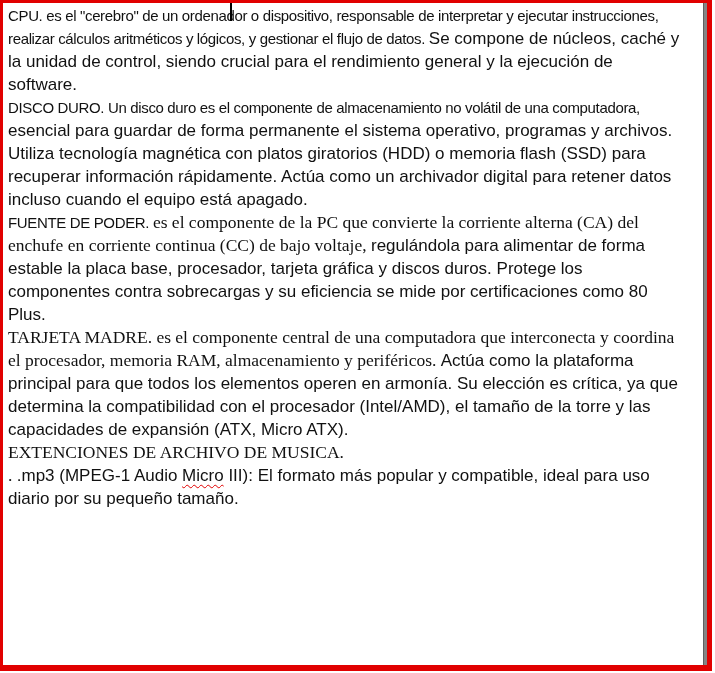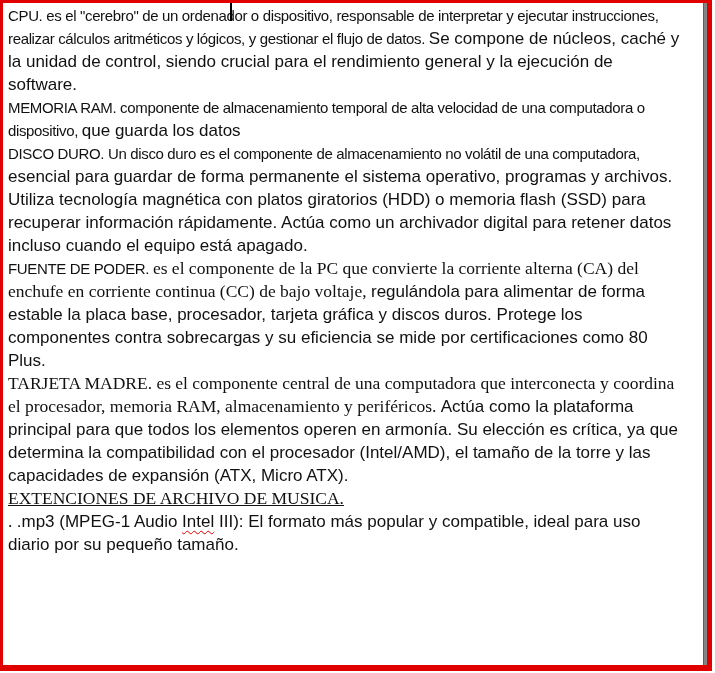--- a/index.html
+++ b/index.html
@@ -16,21 +16,21 @@
     position:absolute;left:703px;top:3px;width:4px;height:662px;
     background:#848484;border-left:1px solid #5f5f5f;box-sizing:border-box;
   }
   .doc-text{position:absolute;left:8px;top:4px;width:678px;line-height:23px;}
   .doc-text p{margin:0;}
   .p-cpu{margin-bottom:25px;}
   .p-ram{margin-bottom:29px;}
   .p-hdd{margin-bottom:20px;}
   .p-psu{margin-bottom:17px;}
   .p-mobo{margin-bottom:10px;}
-  .p-ext{margin-bottom:0;text-decoration:underline;}
+  .p-ext{margin-bottom:0;}
   .p-mp3{margin-bottom:0;}
   .run-cond{font-size:15px;letter-spacing:-0.35px;}
   .run-body{font-size:17px;}
   .run-serif{font-family:"Liberation Serif",serif;font-size:17.5px;}
   .bold{font-weight:normal;}
   .misspelled{text-decoration:underline wavy #e10000 1px;text-underline-offset:3px;}
   .text-caret{
     position:absolute;left:230px;top:3px;width:1.5px;height:18px;background:#000000;
   }
 </style>
@@ -38,42 +38,39 @@
 <body>
 
 <div class="doc-canvas">
 
   <div class="doc-text">
 
     <p class="p-cpu">
       <span class="run-cond">CPU. es el "cerebro" de un ordenador o dispositivo, responsable de interpretar y ejecutar instrucciones, realizar cálculos aritméticos y lógicos, y gestionar el flujo de datos. </span><span class="run-body">Se compone de núcleos, caché y la unidad de control, siendo crucial para el rendimiento general y la ejecución de software.</span>
     </p>
 
-    <p class="p-ram">
-      <span class="run-cond">MEMORIA RAM.  componente de almacenamiento temporal de alta velocidad de una computadora o dispositivo, </span><span class="run-body">que guarda los datos</span>
-    </p>
 
     <p class="p-hdd">
       <span class="run-cond">DISCO DURO. Un disco duro es el componente de almacenamiento no volátil de una computadora, </span><span class="run-body">esencial para guardar de forma permanente el sistema operativo, programas y archivos. Utiliza tecnología magnética con platos giratorios (HDD) o memoria flash (SSD) para recuperar información rápidamente. Actúa como un archivador digital para retener datos incluso cuando el equipo está apagado.</span>
     </p>
 
     <p class="p-psu">
       <span class="run-cond">FUENTE DE PODER. </span><span class="run-serif">es el componente de la PC que convierte la corriente alterna (CA) del enchufe en corriente continua (CC) de bajo voltaje, </span><span class="run-body">regulándola para alimentar de forma estable la placa base, procesador, tarjeta gráfica y discos duros. Protege los componentes contra sobrecargas y su eficiencia se mide por certificaciones como 80 Plus.</span>
     </p>
 
     <p class="p-mobo">
       <span class="run-serif">TARJETA MADRE. es el componente central de una computadora que interconecta y coordina el procesador, memoria RAM, almacenamiento y periféricos. </span><span class="run-body">Actúa como la plataforma principal para que todos los elementos operen en armonía. Su elección es crítica, ya que determina la compatibilidad con el procesador (Intel/AMD), el tamaño de la torre y las capacidades de expansión (ATX, Micro ATX).</span>
     </p>
 
     <p class="p-ext">
       <span class="run-serif">EXTENCIONES DE ARCHIVO DE MUSICA.</span>
     </p>
 
     <p class="p-mp3">
-      <span class="run-serif">. </span><span class="run-body bold">.mp3 (MPEG-1 Audio </span><span class="run-body bold misspelled">Intel</span><span class="run-body bold"> III):</span><span class="run-body"> El formato más popular y compatible, ideal para uso diario por su pequeño tamaño.</span>
+      <span class="run-serif">. </span><span class="run-body bold">.mp3 (MPEG-1 Audio </span><span class="run-body bold misspelled">Micro</span><span class="run-body bold"> III):</span><span class="run-body"> El formato más popular y compatible, ideal para uso diario por su pequeño tamaño.</span>
     </p>
 
   </div>
 
   <div class="text-caret"></div>
 
   <div class="page-edge"></div>
 
   <div class="capture-frame"></div>
 

